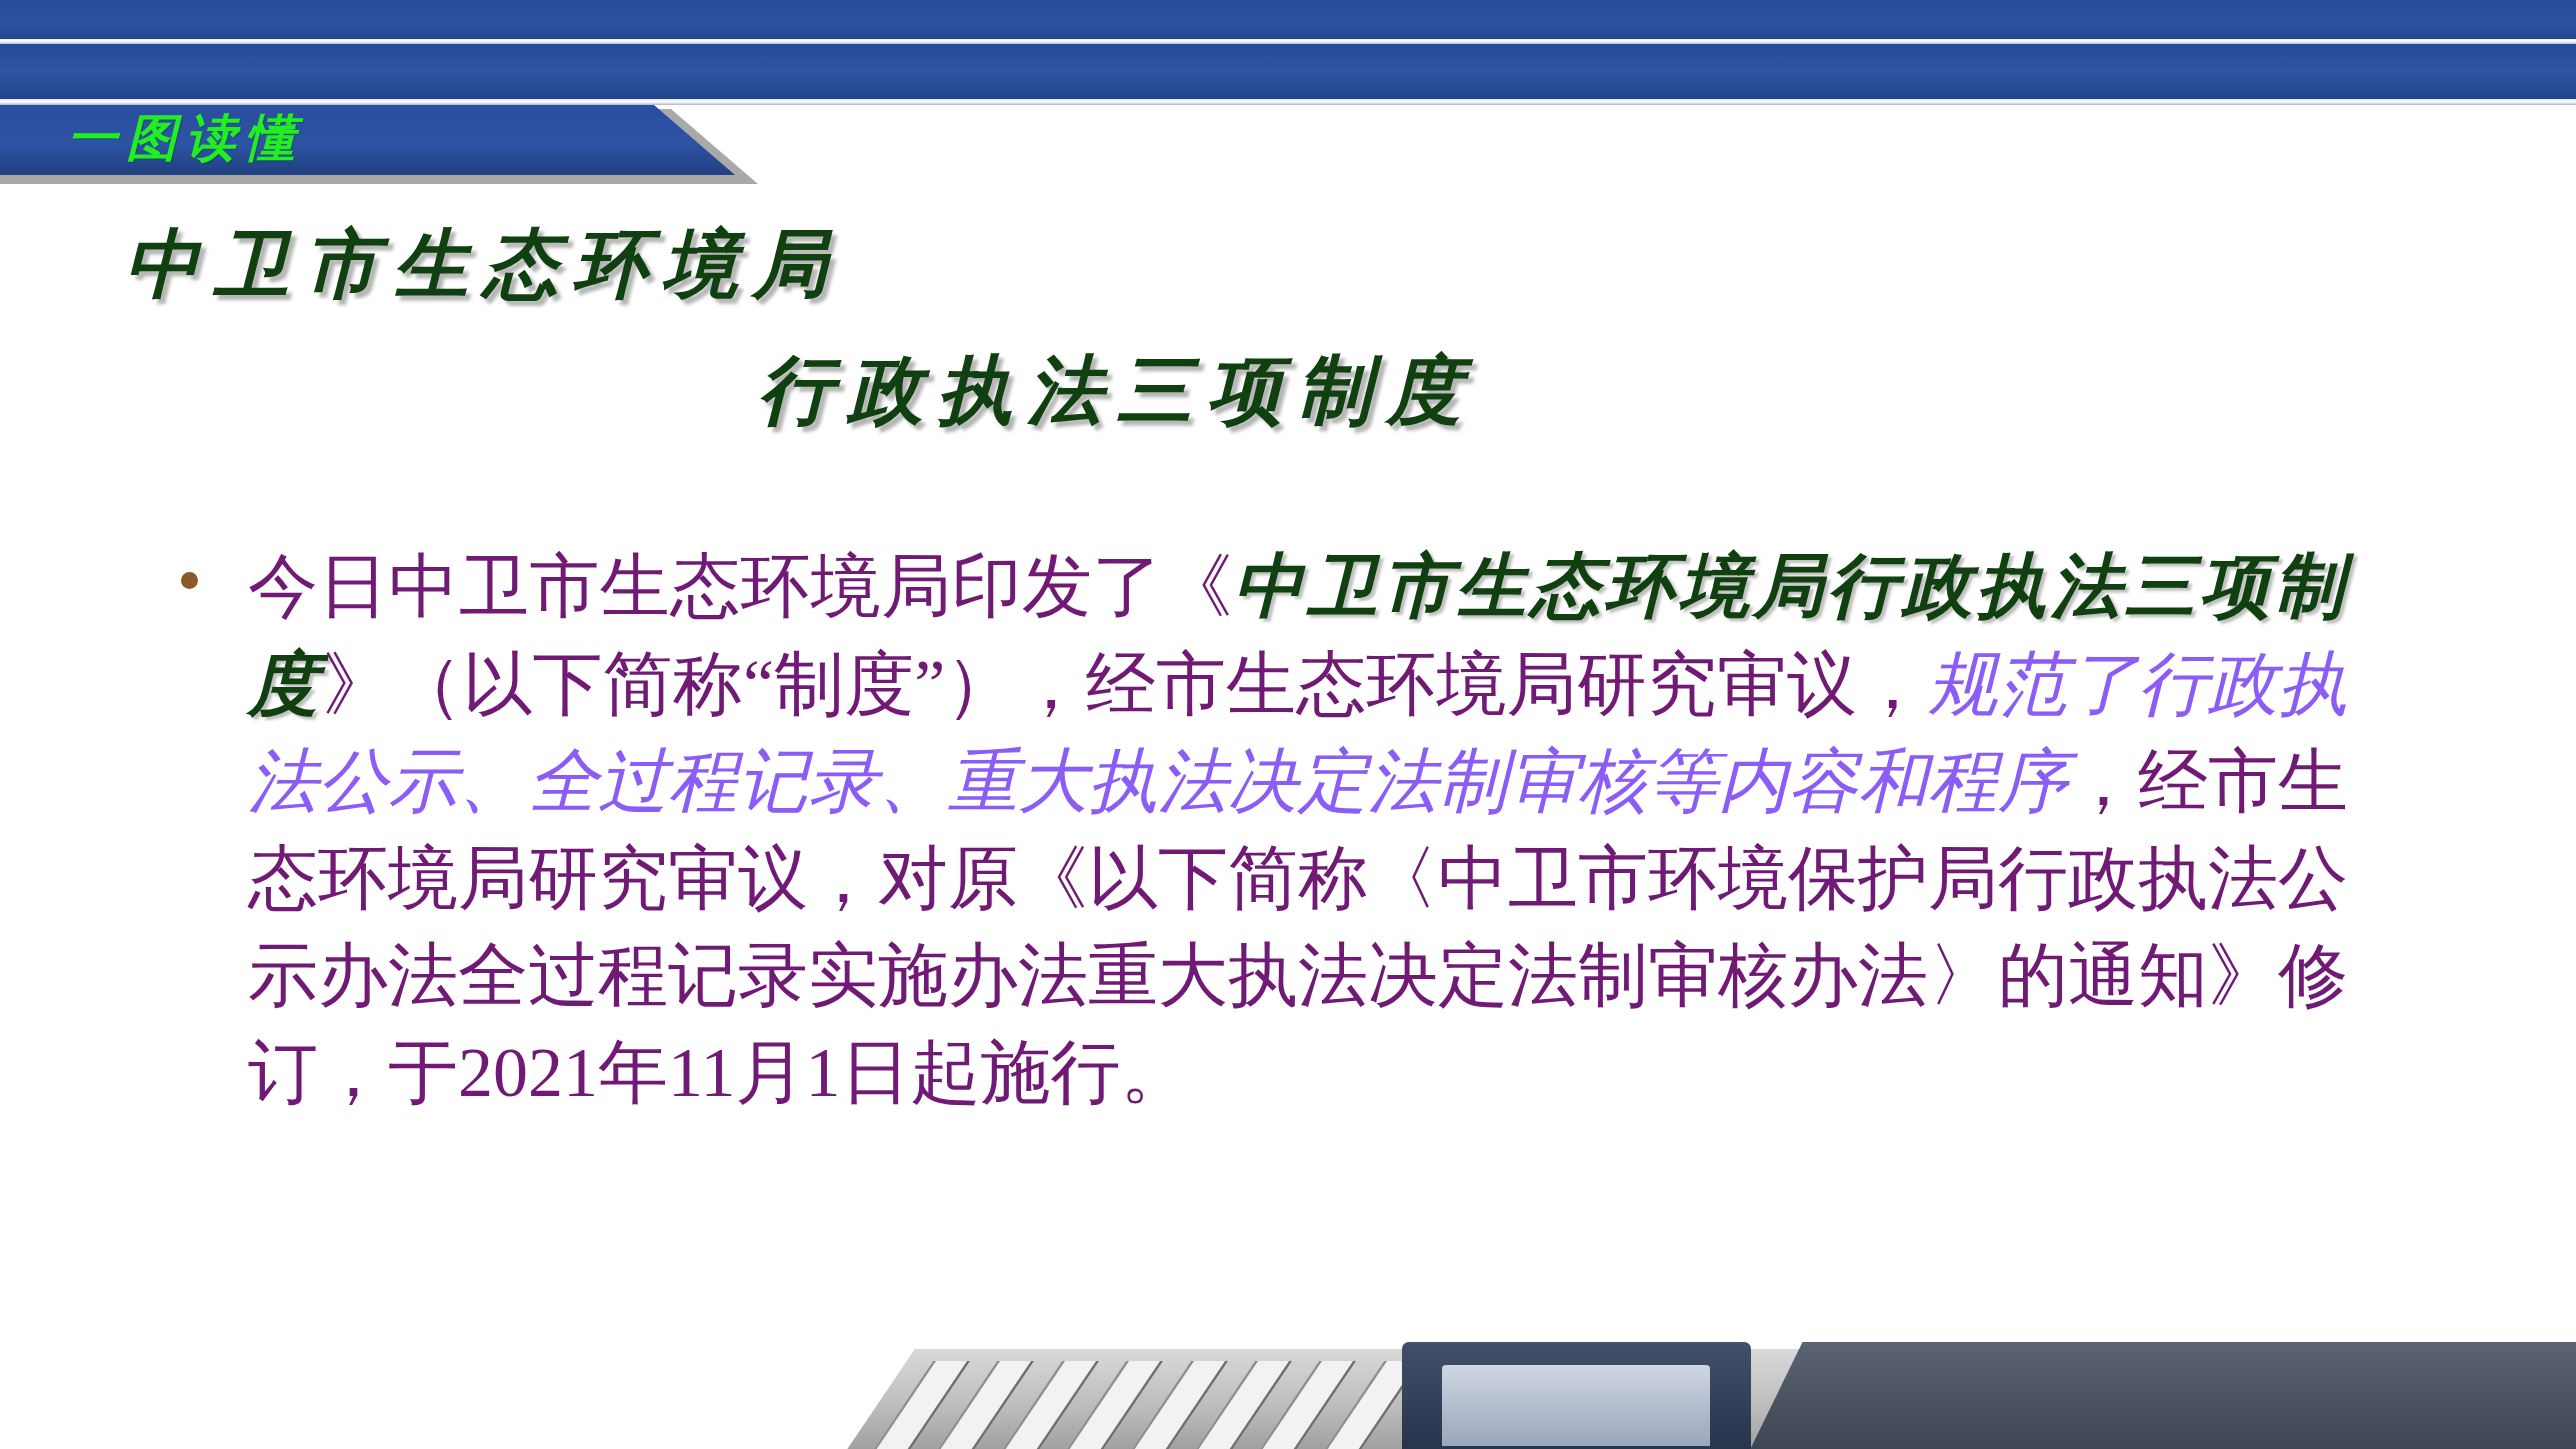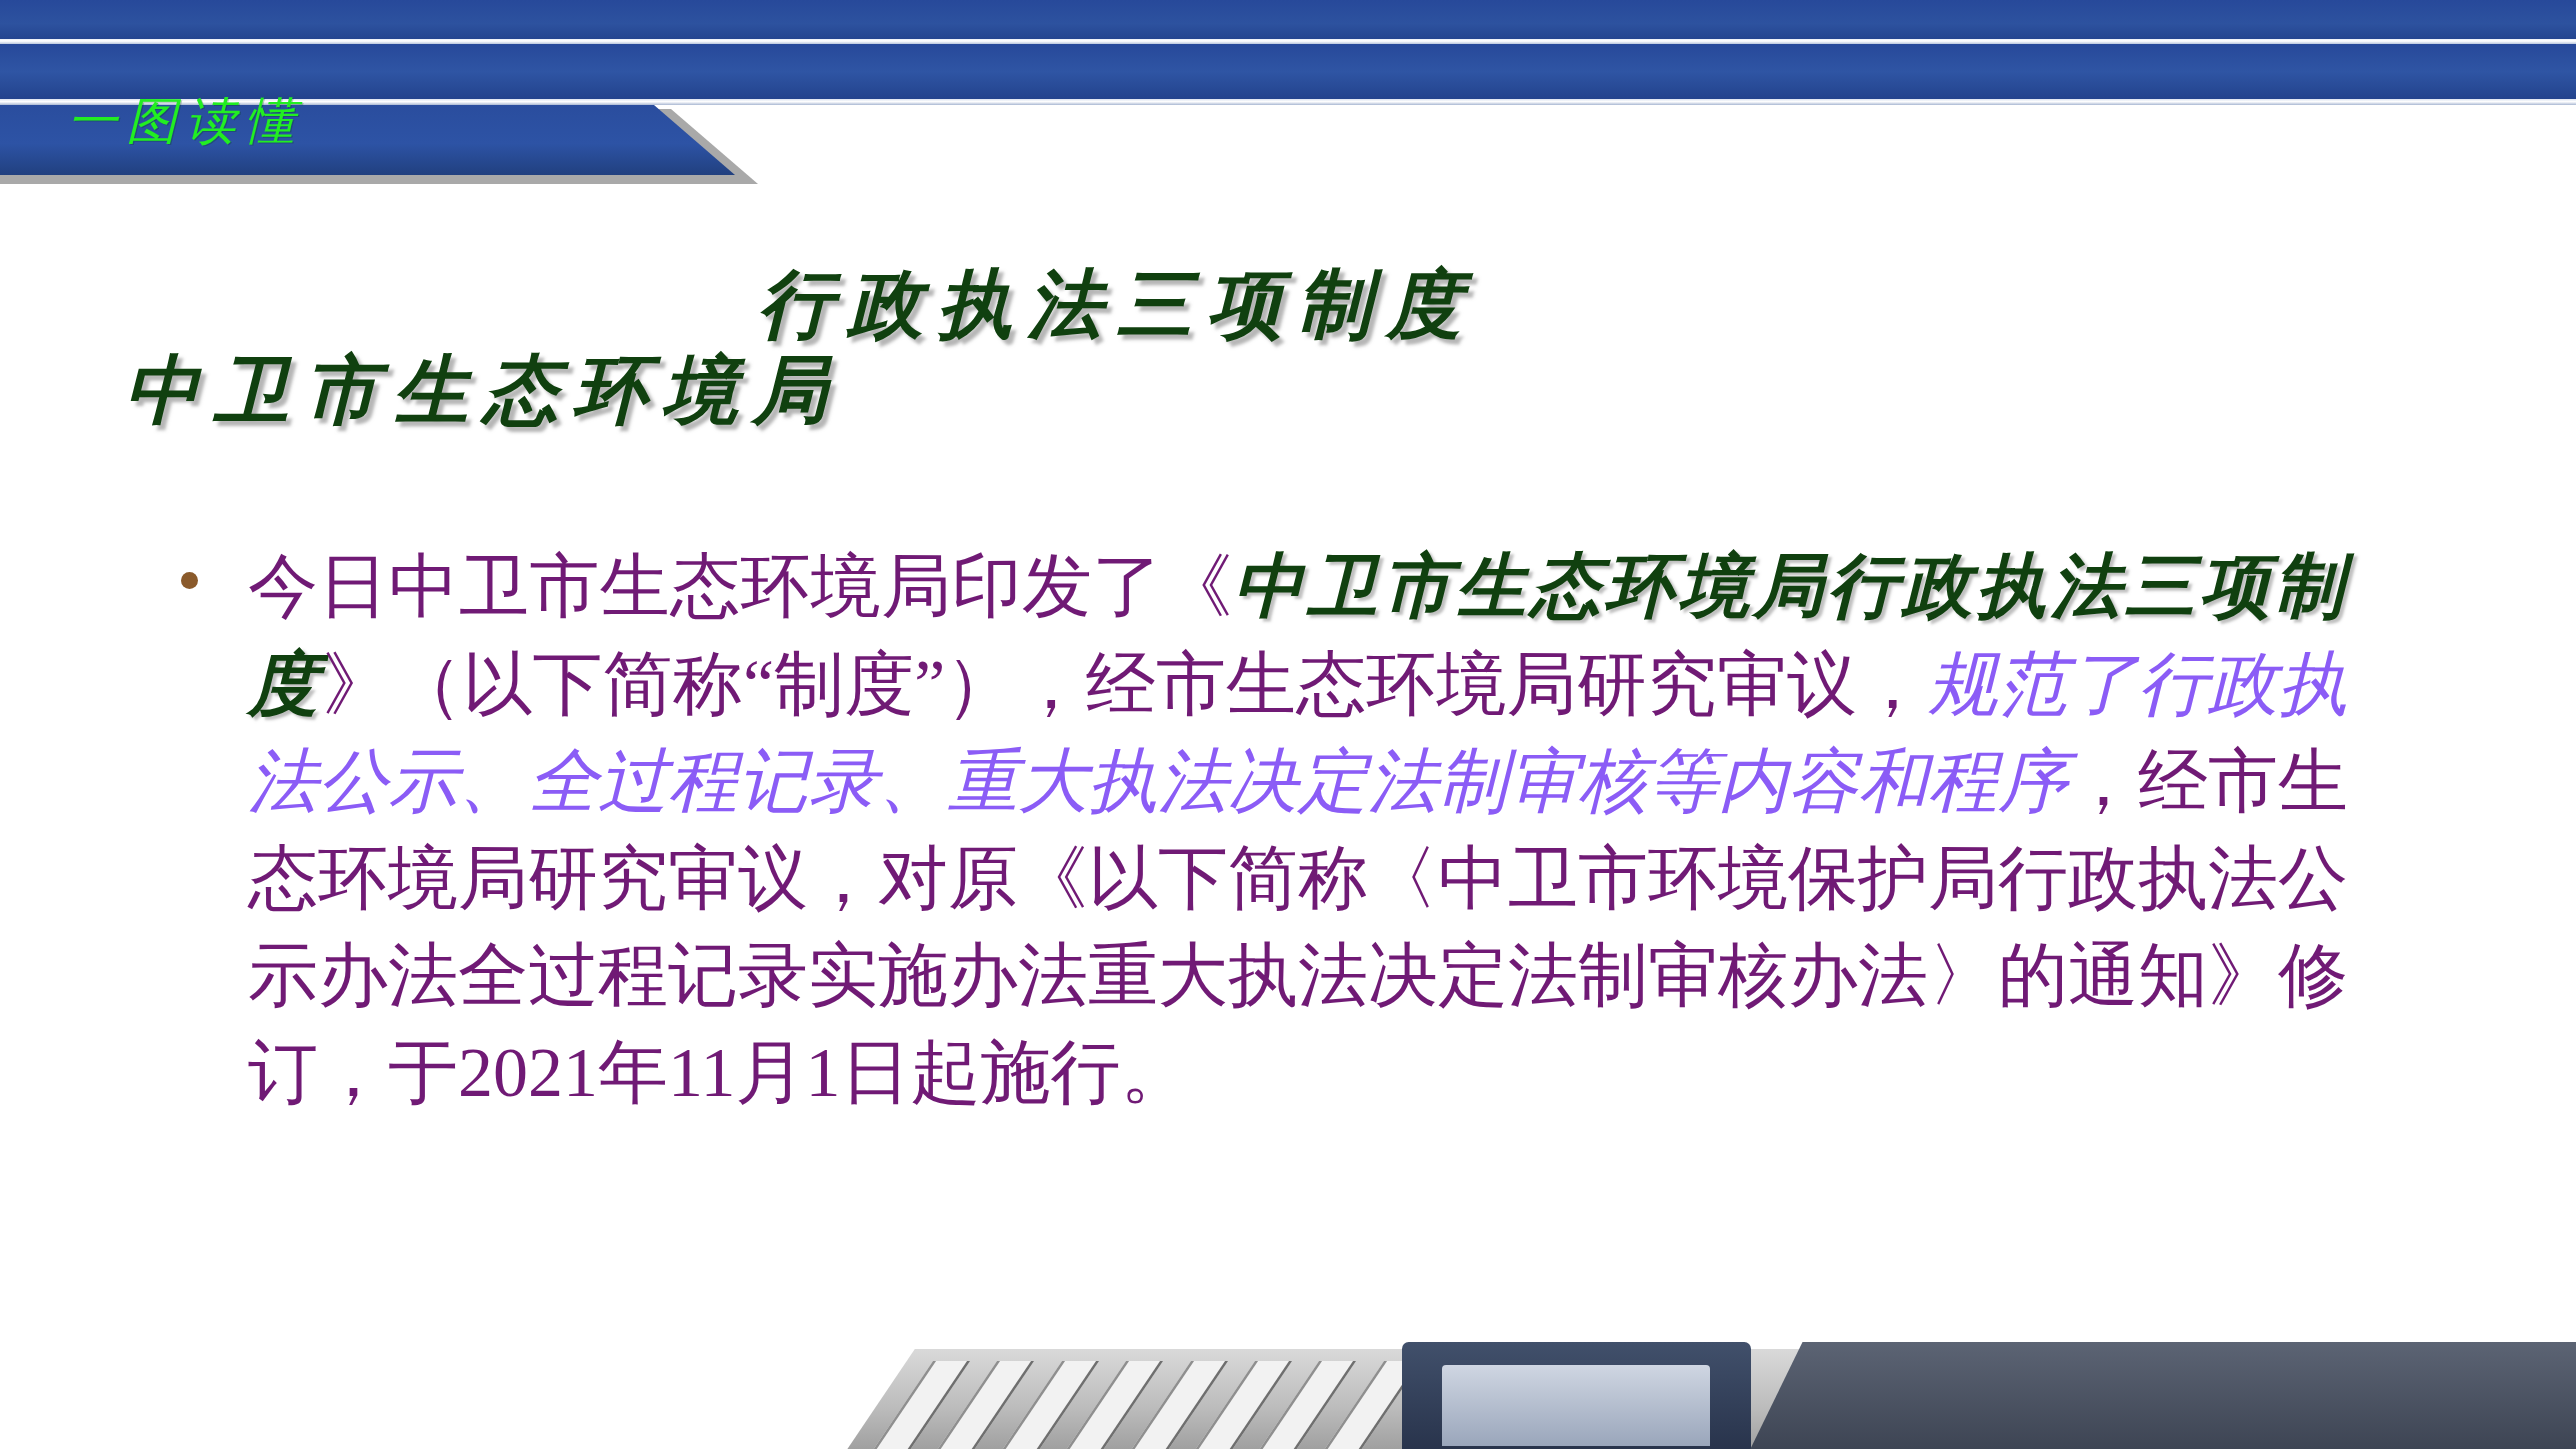--- a/index.html
+++ b/index.html
@@ -60,24 +60,24 @@
   .tab-blue {
     position: absolute;
     left: 0; top: 105px;
     width: 735px; height: 70px;
     background: linear-gradient(180deg,#2a4d9e 0%,#2d53a5 55%,#21407f 100%);
     clip-path: polygon(0 0, 654px 0, 735px 70px, 0 70px);
   }
   .tab-label {
     position: absolute;
     left: 67px;
-    top: 88px;
+    top: 104px;
     font-family: "DejaVu Serif", "Liberation Serif", serif;
     font-style: italic;
-    font-weight: 400;
+    font-weight: 700;
     font-size: 50px;
     letter-spacing: 9.4px;
     color: #22ee22;
     line-height: 67px;
     white-space: nowrap;
     text-shadow: 1.3px 1.3px 0 rgba(0,60,0,.25);
   }
 
   
   .title-block {
@@ -197,22 +197,22 @@
   <div class="band-top"></div>
   <div class="hairline-1"></div>
   <div class="band-mid"></div>
   <div class="hairline-2"></div>
   <div class="tab-shadow"></div>
   <div class="tab-blue"></div>
   <div class="tab-label">一图读懂</div>
 </div>
 
 <div class="title-block">
+  <div class="title-line title-line-1">中卫市生态环境局</div>
   <div class="title-line title-line-2">行政执法三项制度</div>
-  <div class="title-line title-line-1">中卫市生态环境局</div>
 </div>
 
 <div class="body-block">
   <span class="bullet"></span>
   <div class="para">
     <span class="seg-brown">今日中卫市生态环境局印发了《</span><span class="seg-cal">中卫市生态环境局行政执法三项制度</span><span class="seg-brown">》（以下简称“制度”），经市生态环境局研究审议，</span><span class="seg-green">规范了行政执法公示、全过程记录、重大执法决定法制审核等内容和程序</span><span class="seg-brown">，经市生态环境局研究审议，对原《以下简称〈中卫市环境保护局行政执法公示办法全过程记录实施办法重大执法决定法制审核办法〉的通知》修订，于2021年11月1日起施行。</span>
   </div>
 </div>
 
 <div class="bottom-art">

